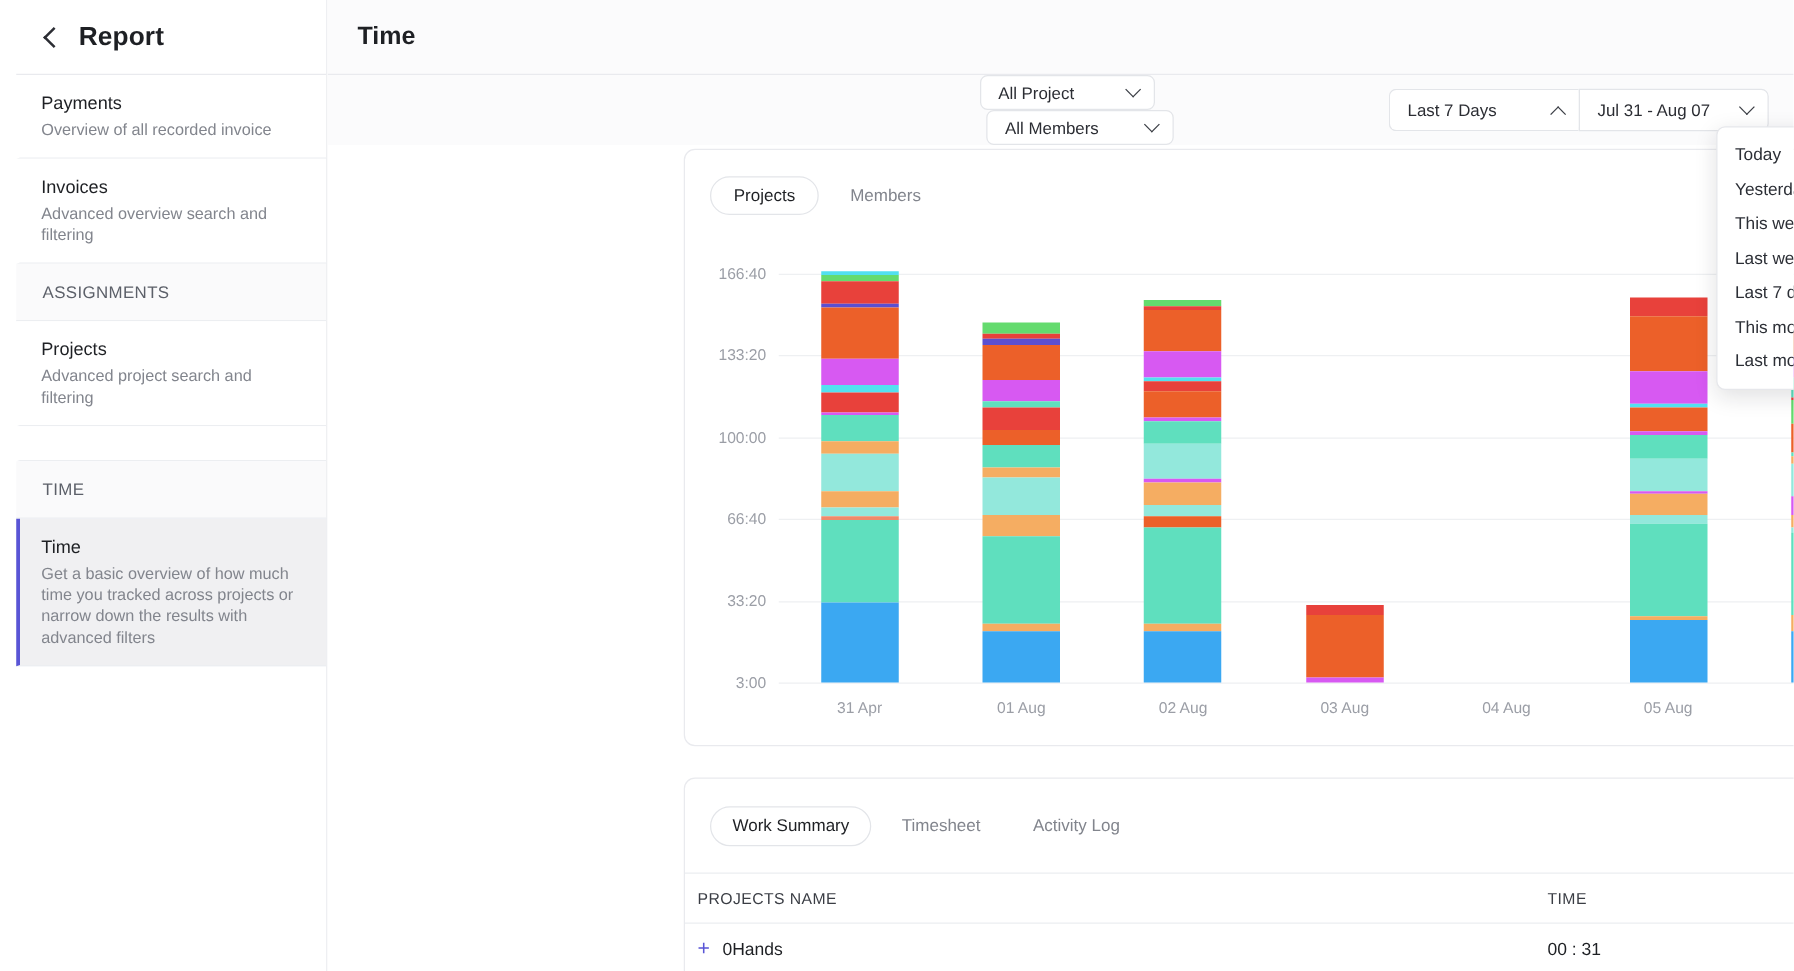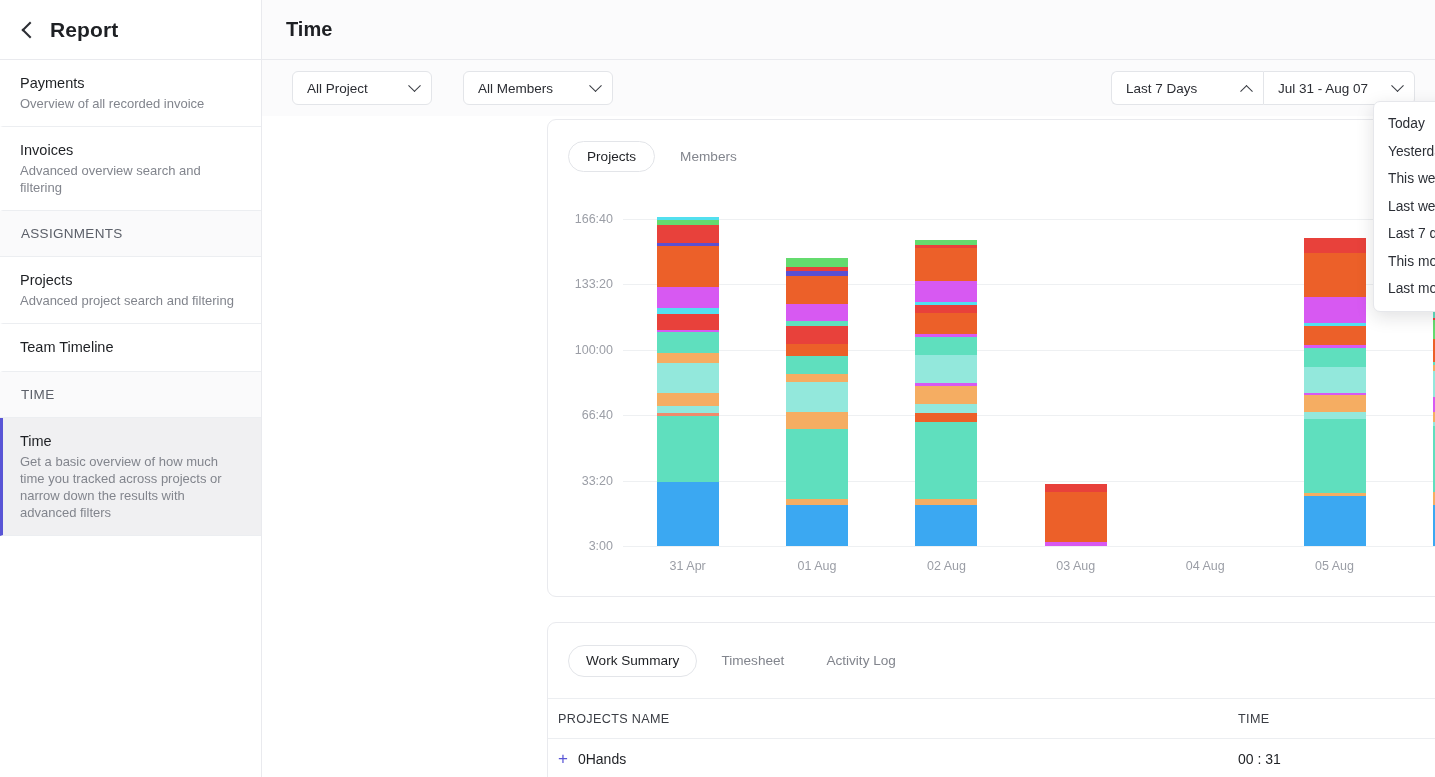--- a/index.html
+++ b/index.html
@@ -11,20 +11,21 @@
     color: #22252a;
   }
   #app { display: flex; width: 1435px; height: 777px; position: relative; }
 
   
   #sidebar {
     width: 262px; height: 777px; flex: 0 0 262px;
     background: #ffffff;
     border-right: 1px solid #e9eaee;
     overflow: hidden;
+    padding-left: 13px;
   }
   .sb-header {
     height: 60px; display: flex; align-items: center;
     padding: 0 16px 0 22px; gap: 14px;
     border-bottom: 1px solid #e9eaee;
   }
   .back-chev {
     width: 12px; height: 12px; flex: 0 0 12px;
     border-left: 2px solid #2b2d33; border-bottom: 2px solid #2b2d33;
     transform: rotate(45deg); cursor: pointer;
@@ -54,21 +55,21 @@
   #main { flex: 1 1 auto; height: 777px; position: relative; background: #ffffff; overflow: hidden; }
   .page-head {
     height: 60px; display: flex; align-items: center;
     padding-left: 24px; border-bottom: 1px solid #e9eaee;
     background: #fbfbfc;
   }
   .page-head h1 { font-size: 20px; font-weight: bold; color: #1e2024; }
 
   .filters {
     height: 56px; display: flex; align-items: center;
-    padding: 0 20px; background: #fbfbfc; position: relative;
+    padding: 0 20px; background: #fbfbfc; position: relative; flex-direction: column;
   }
   .sel {
     height: 34px; background: #fff; border: 1px solid #e3e5e9; border-radius: 6px;
     display: flex; align-items: center; justify-content: space-between;
     padding: 0 12px 0 14px; cursor: pointer; font-size: 13.5px; color: #2b2d33;
   }
   #sel-project { width: 140px; margin-left: 10px; }
   #sel-members { width: 150px; margin-left: 31px; }
   .chev {
     width: 9px; height: 9px; flex: 0 0 9px; margin-left: 10px;
@@ -165,21 +166,20 @@
         <div class="sb-item">
           <div class="t">Invoices</div>
           <div class="d">Advanced overview search and filtering</div>
         </div>
         <div class="sb-section">ASSIGNMENTS</div>
         <div class="sb-item">
           <div class="t">Projects</div>
           <div class="d">Advanced project search and filtering</div>
         </div>
         <div class="sb-item">
-          <div class="t">Team Timeline</div>
         </div>
         <div class="sb-section">TIME</div>
         <div class="sb-item active">
           <div class="t">Time</div>
           <div class="d">Get a basic overview of how much time you tracked across projects or narrow down the results with advanced filters</div>
         </div>
       </div>
   </aside>
 
   <section id="main">

